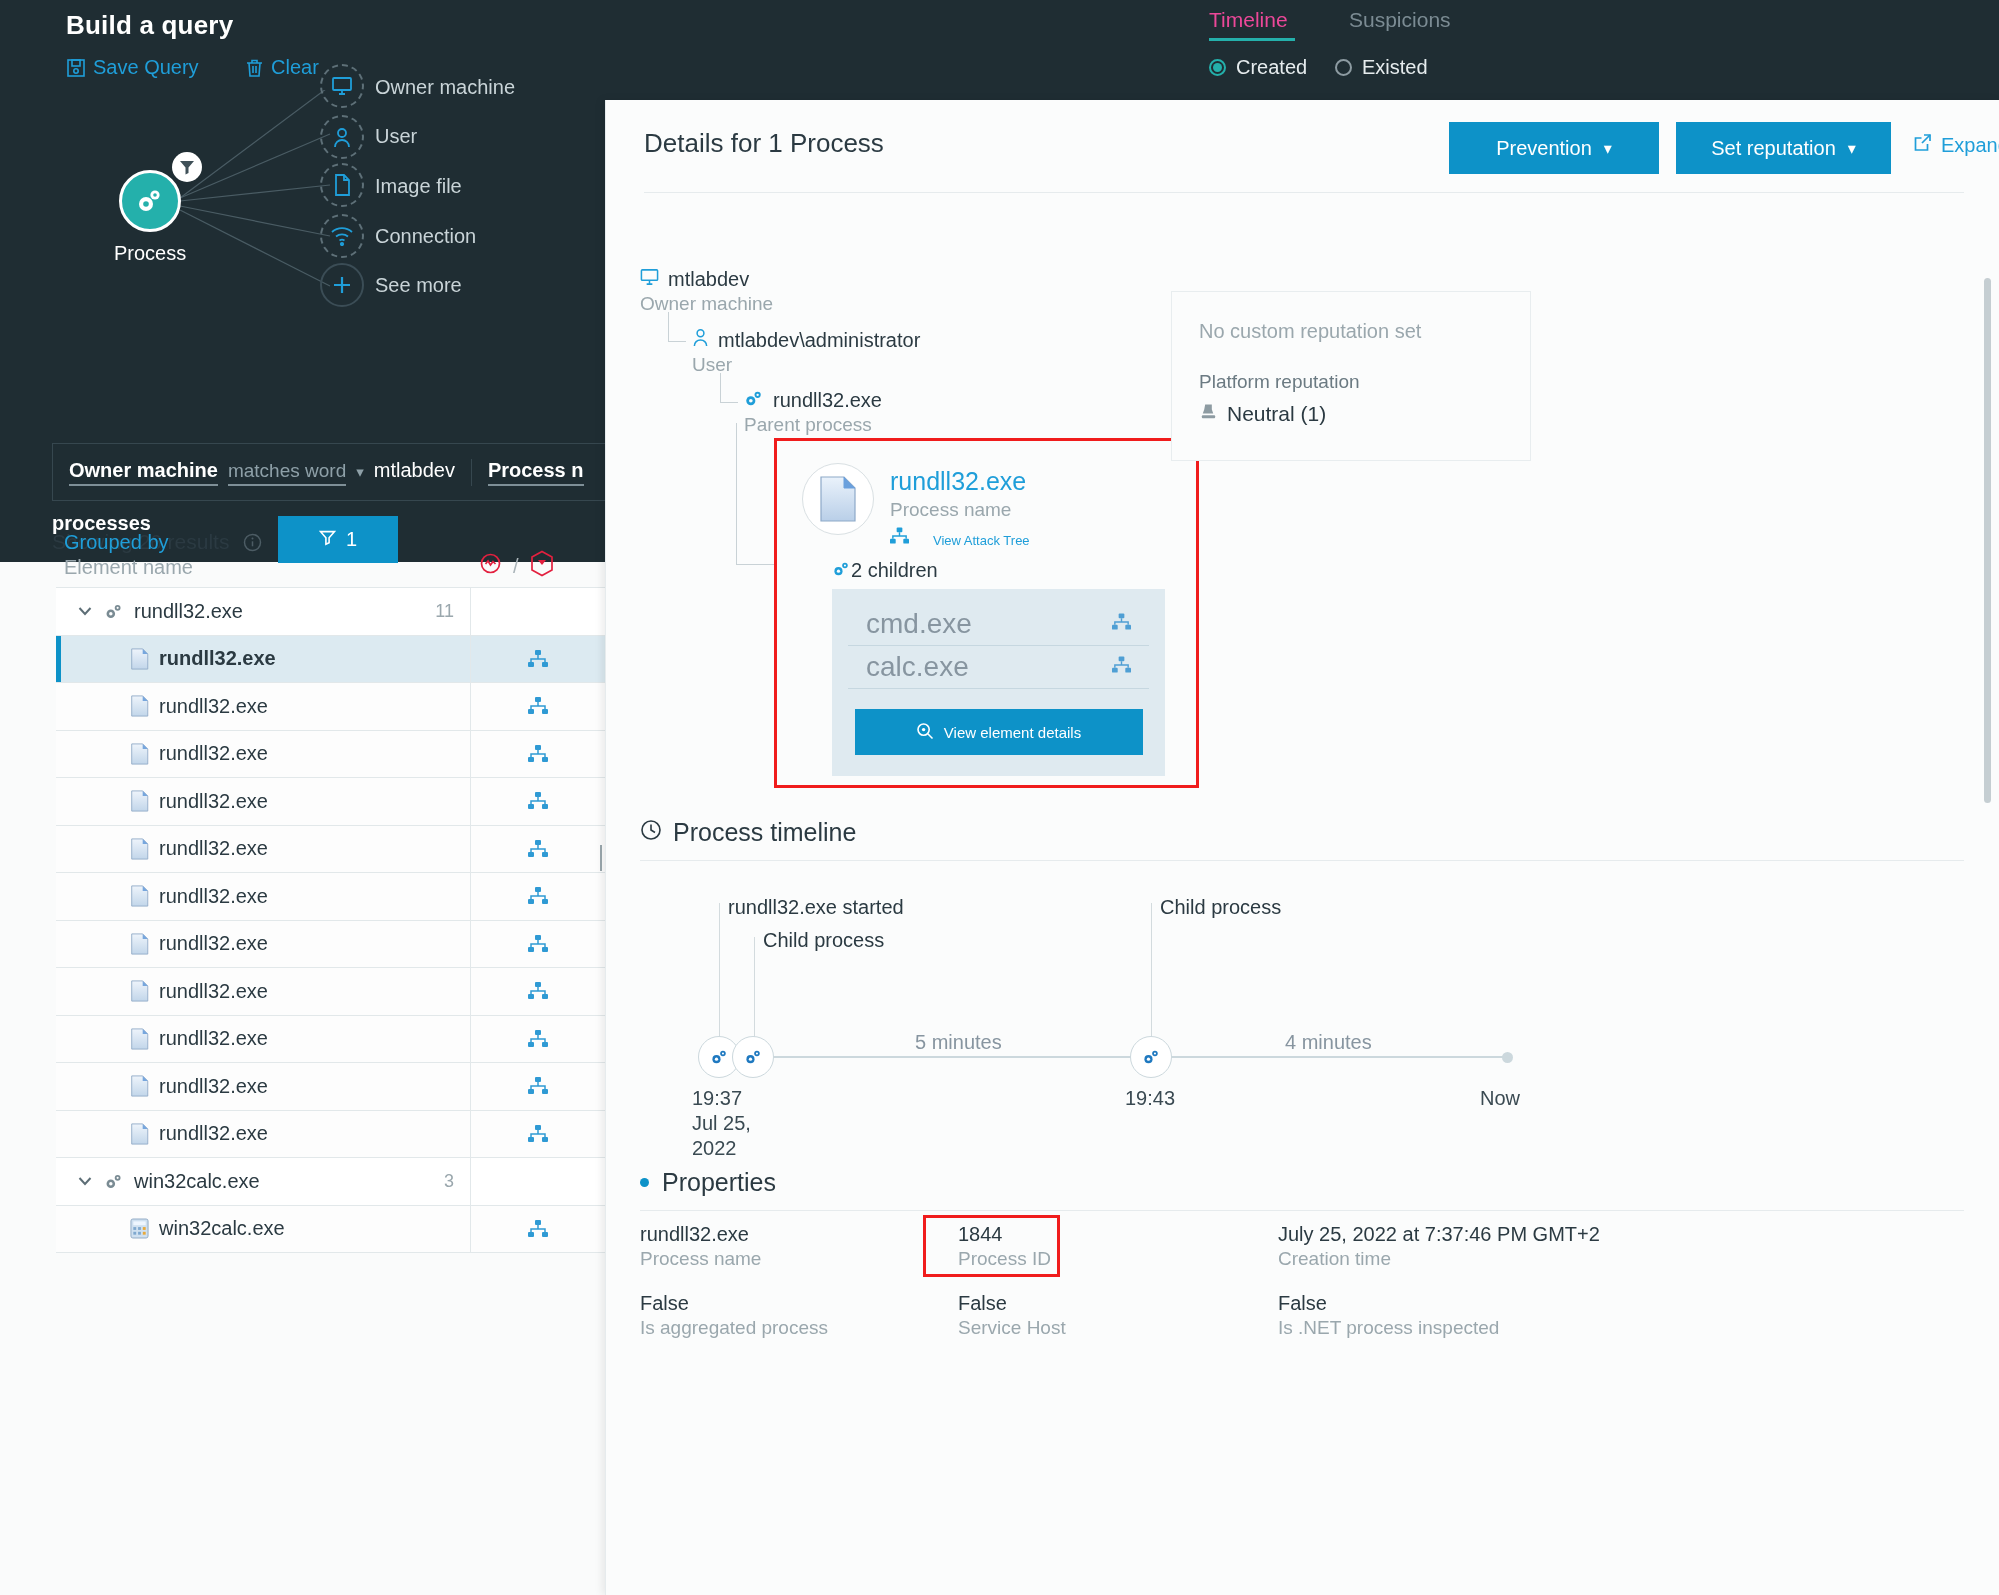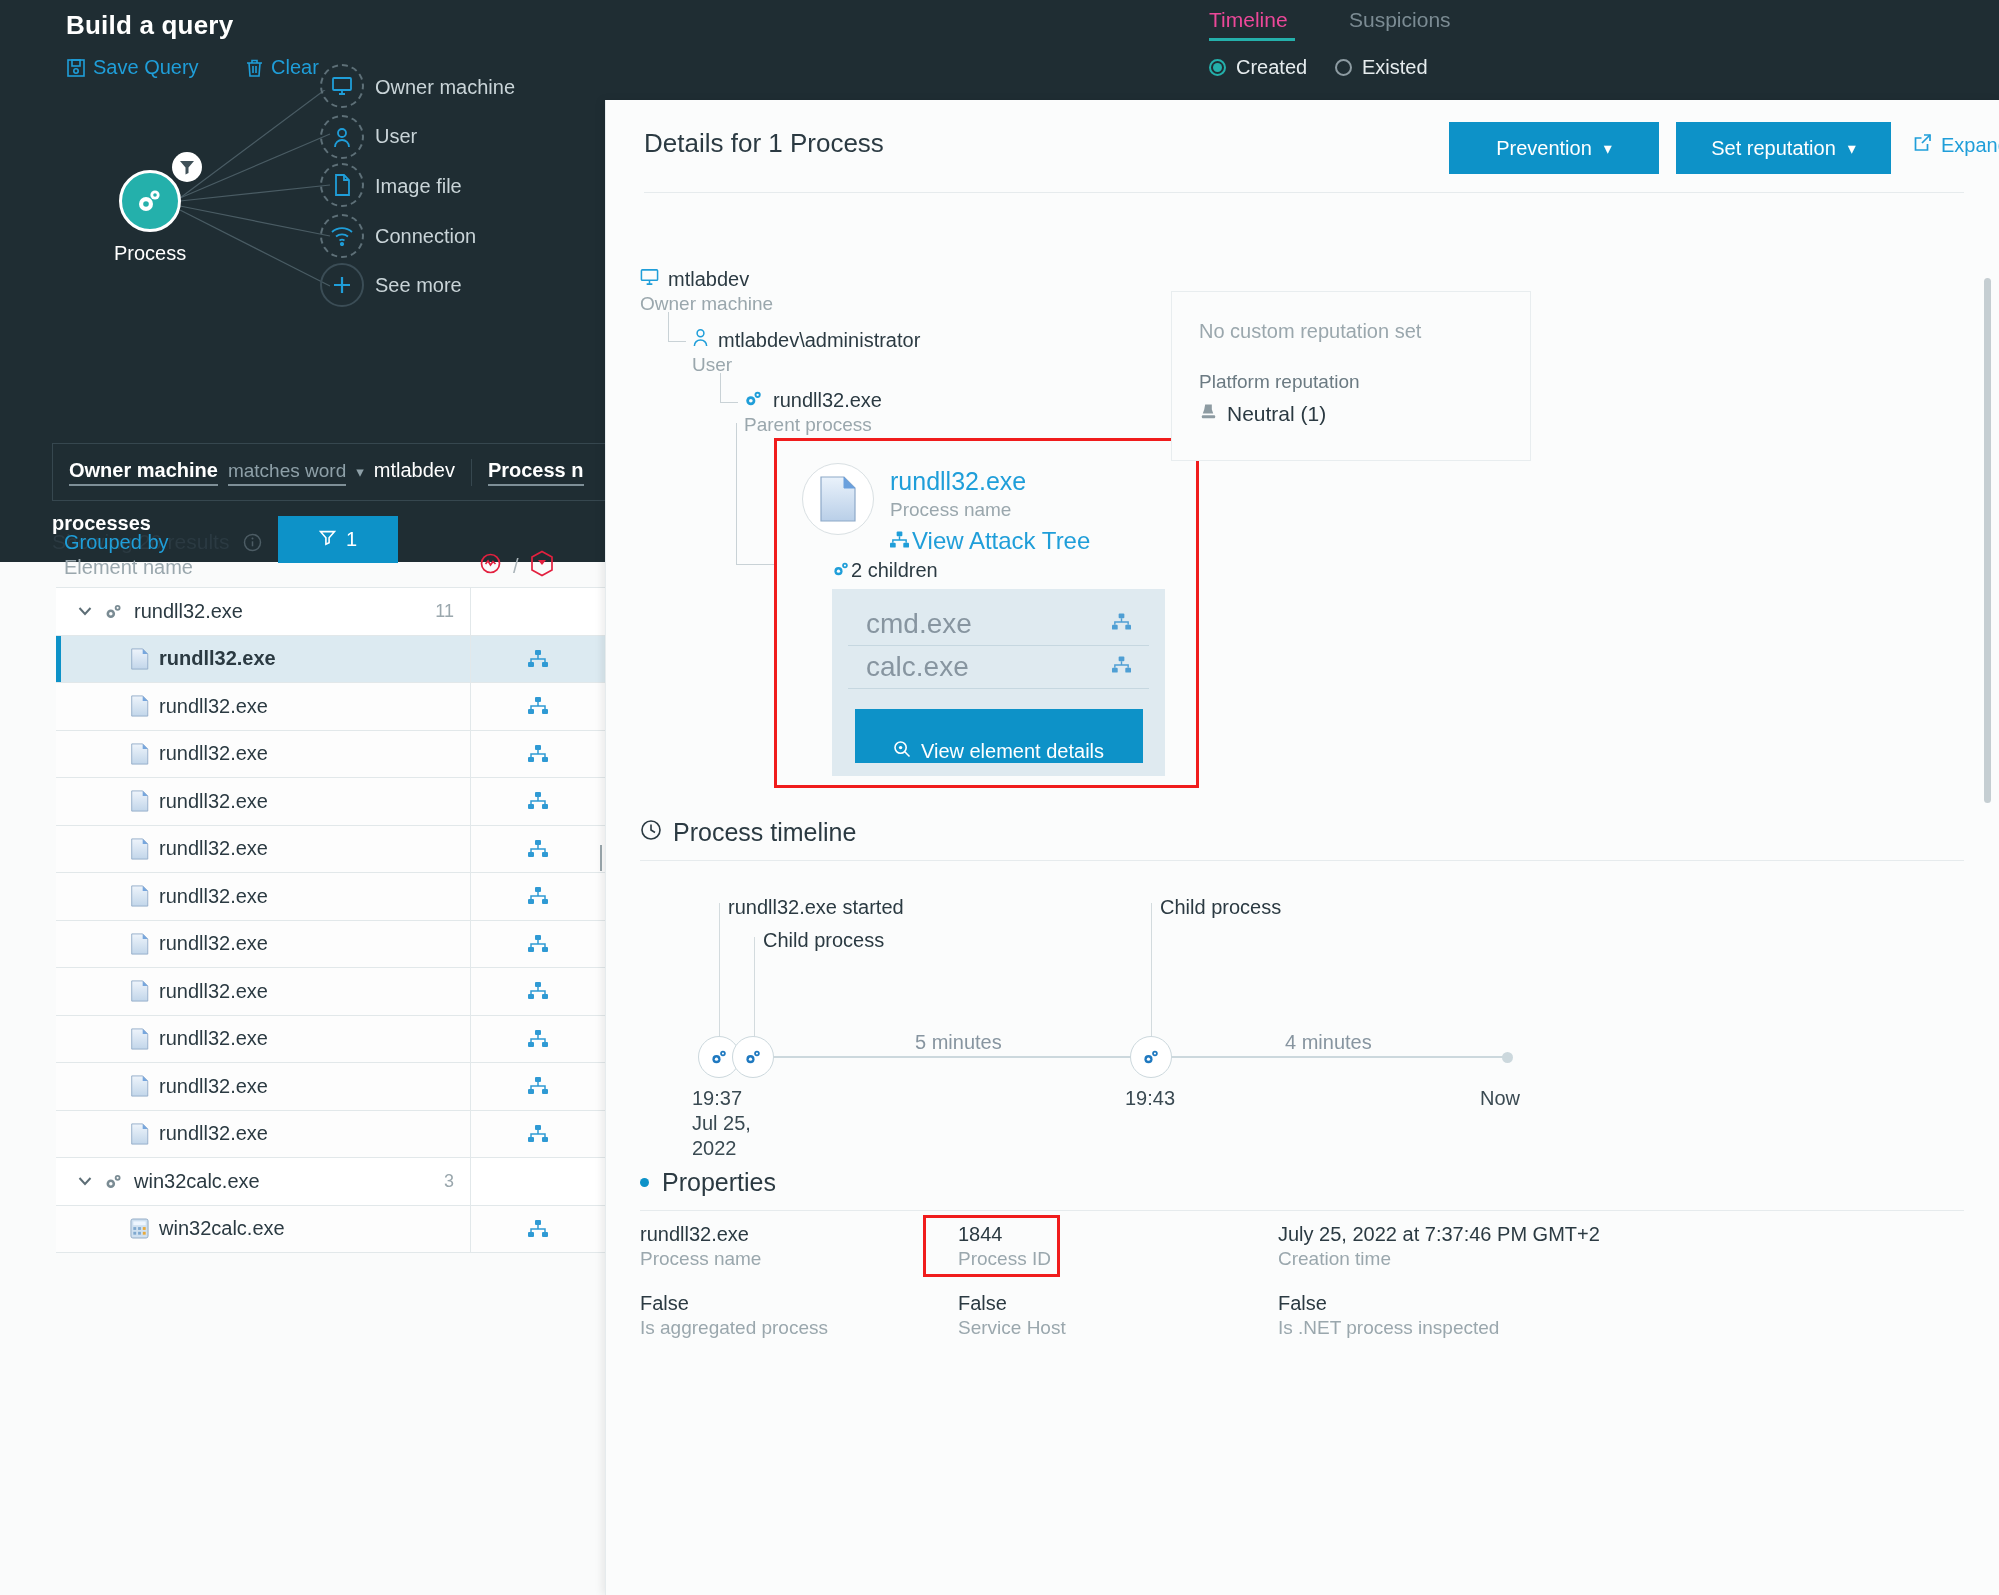--- a/index.html
+++ b/index.html
@@ -120,35 +120,35 @@
   #process-card{
     position:absolute; left:168px; top:245px; width:425px; height:350px;
     border:3px solid #f01c1c; background:#fbfcfc;
   }
   #pc-avatar{
     position:absolute; left:25px; top:22px; width:72px;height:72px;border-radius:50%;
     border:1px solid #d9e0e3; display:flex;align-items:center;justify-content:center; background:#fff;
   }
   #pc-name{ position:absolute; left:113px; top:26px; font-size:25px; color:#1f9ed9;}
   #pc-sub{ position:absolute; left:113px; top:58px; font-size:19px; color:#9aa7ad;}
-  #pc-attack{ position:absolute; left:113px; top:86px; display:flex;align-items:flex-start;gap:3px;color:#1f9ed9;font-size:24px;cursor:pointer;}
+  #pc-attack{ position:absolute; left:113px; top:86px; display:flex;align-items:flex-end;gap:24px;color:#1f9ed9;font-size:13px;cursor:pointer;}
   #pc-children{ position:absolute; left:55px; top:118px; display:flex;align-items:center;font-size:20px;color:#2b3a42;}
   #pc-childbox{
     position:absolute; left:55px; top:148px; width:333px; height:187px; background:#dfeaf0;
     padding:14px 16px;
   }
   .child-row{
     height:43px; display:flex; align-items:center; justify-content:space-between;
     border-bottom:1px solid #c6d7e0; padding:0 18px;
   }
   .child-row:last-of-type{ border-bottom:none;}
   .child-name{ color:#8795a0; font-size:28px;}
   #pc-viewdetails{
-    margin:20px auto 0; width:288px; height:54px; background:#0d92c8; color:#fff;
-    display:flex;align-items:flex-end;justify-content:center;gap:10px;font-size:20px;cursor:pointer;
+    margin:20px auto 0; width:288px; height:46px; background:#0d92c8; color:#fff;
+    display:flex;align-items:center;justify-content:center;gap:10px;font-size:15px;cursor:pointer;
   }
 
   
   #rep-box{
     position:absolute; left:565px; top:98px; width:360px; height:170px;
     border:1px solid #e8edef; background:#fbfcfc; padding:28px 27px;
   }
   #rep-none{ color:#9aa7ad; font-size:20px;}
   #rep-platform-label{ color:#6b7a82; font-size:19px; margin-top:28px;}
   #rep-value{ display:flex;align-items:center;gap:9px; font-size:21px; color:#2b3a42; margin-top:9px;}

